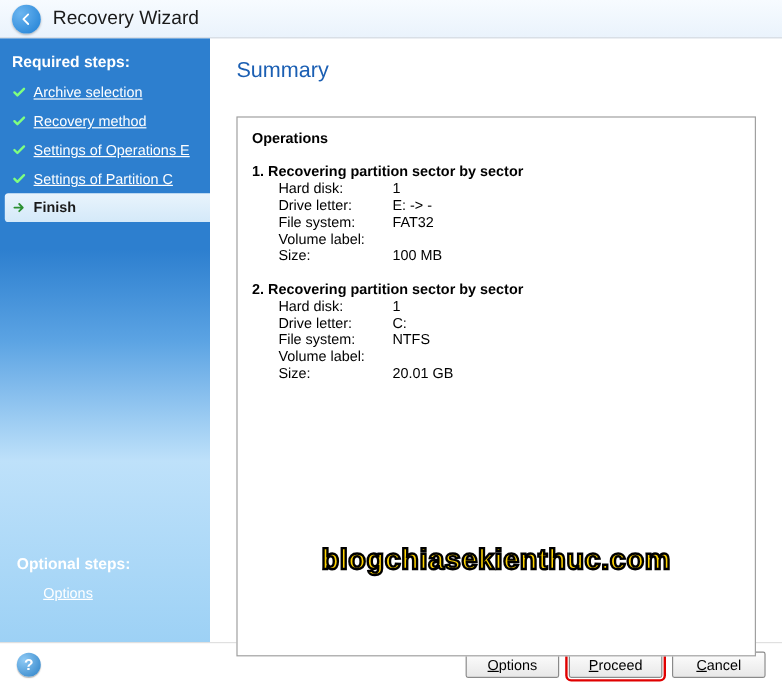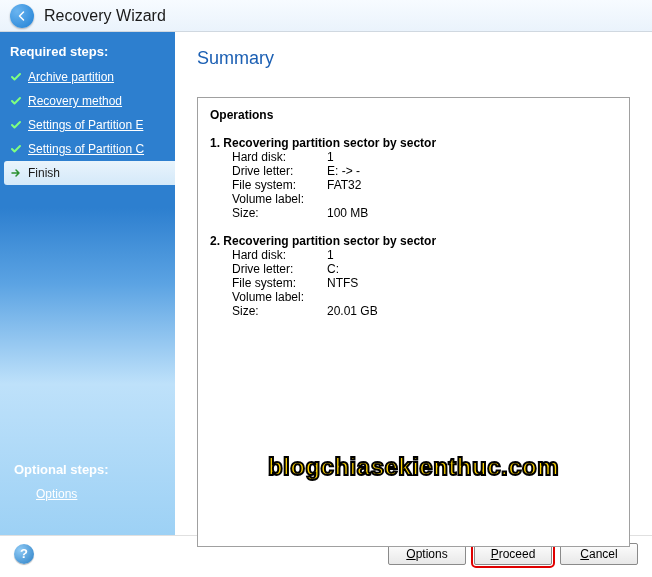--- a/index.html
+++ b/index.html
@@ -42,21 +42,21 @@
 .step .chk { width: 14px; margin-right: 4px; display: flex; align-items: center; }
 .step .chk svg { width: 12px; height: 12px; }
 .step .lbl { text-decoration: underline; }
 .step.active {
   background: linear-gradient(180deg, #e9f4fc, #d4e9f9);
   color: #1a1a1a;
   border-radius: 3px 0 0 3px;
   margin-left: 4px;
   padding-left: 6px;
 }
-.step.active .lbl { text-decoration: none; font-weight: 400; }
+.step.active .lbl { text-decoration: none; font-weight: 700; }
 .arrow-icon { width: 12px; height: 12px; }
 
 .optional { position: absolute; bottom: 30px; left: 0; right: 0; padding: 0 10px; }
 .optional .section-header { padding-left: 4px; }
 .opt-link { font-size: 12px; text-decoration: underline; padding: 4px 4px 4px 26px; cursor: pointer; }
 
 .main {
   flex: 1;
   padding: 16px 22px 10px 22px;
   position: relative;
@@ -137,37 +137,37 @@
 <div class="content-row">
   <div class="sidebar">
     <div class="section-header">Required steps:</div>
 
     <div class="step">
       <span class="chk">
           <svg viewBox="0 0 24 24">
             <path class="ck" d="M4 12l5 5L20 6" stroke="#7fff7f" stroke-width="4" fill="none" stroke-linecap="round" stroke-linejoin="round"></path>
           </svg>
         </span>
-      <span class="lbl">Archive partition</span>
+      <span class="lbl">Archive selection</span>
     </div>
     <div class="step">
       <span class="chk">
           <svg viewBox="0 0 24 24">
             <path class="ck" d="M4 12l5 5L20 6" stroke="#7fff7f" stroke-width="4" fill="none" stroke-linecap="round" stroke-linejoin="round"></path>
           </svg>
         </span>
       <span class="lbl">Recovery method</span>
     </div>
     <div class="step">
       <span class="chk">
           <svg viewBox="0 0 24 24">
             <path class="ck" d="M4 12l5 5L20 6" stroke="#7fff7f" stroke-width="4" fill="none" stroke-linecap="round" stroke-linejoin="round"></path>
           </svg>
         </span>
-      <span class="lbl">Settings of Partition E</span>
+      <span class="lbl">Settings of Operations E</span>
     </div>
     <div class="step">
       <span class="chk">
           <svg viewBox="0 0 24 24">
             <path class="ck" d="M4 12l5 5L20 6" stroke="#7fff7f" stroke-width="4" fill="none" stroke-linecap="round" stroke-linejoin="round"></path>
           </svg>
         </span>
       <span class="lbl">Settings of Partition C</span>
     </div>
     <div class="step active">

